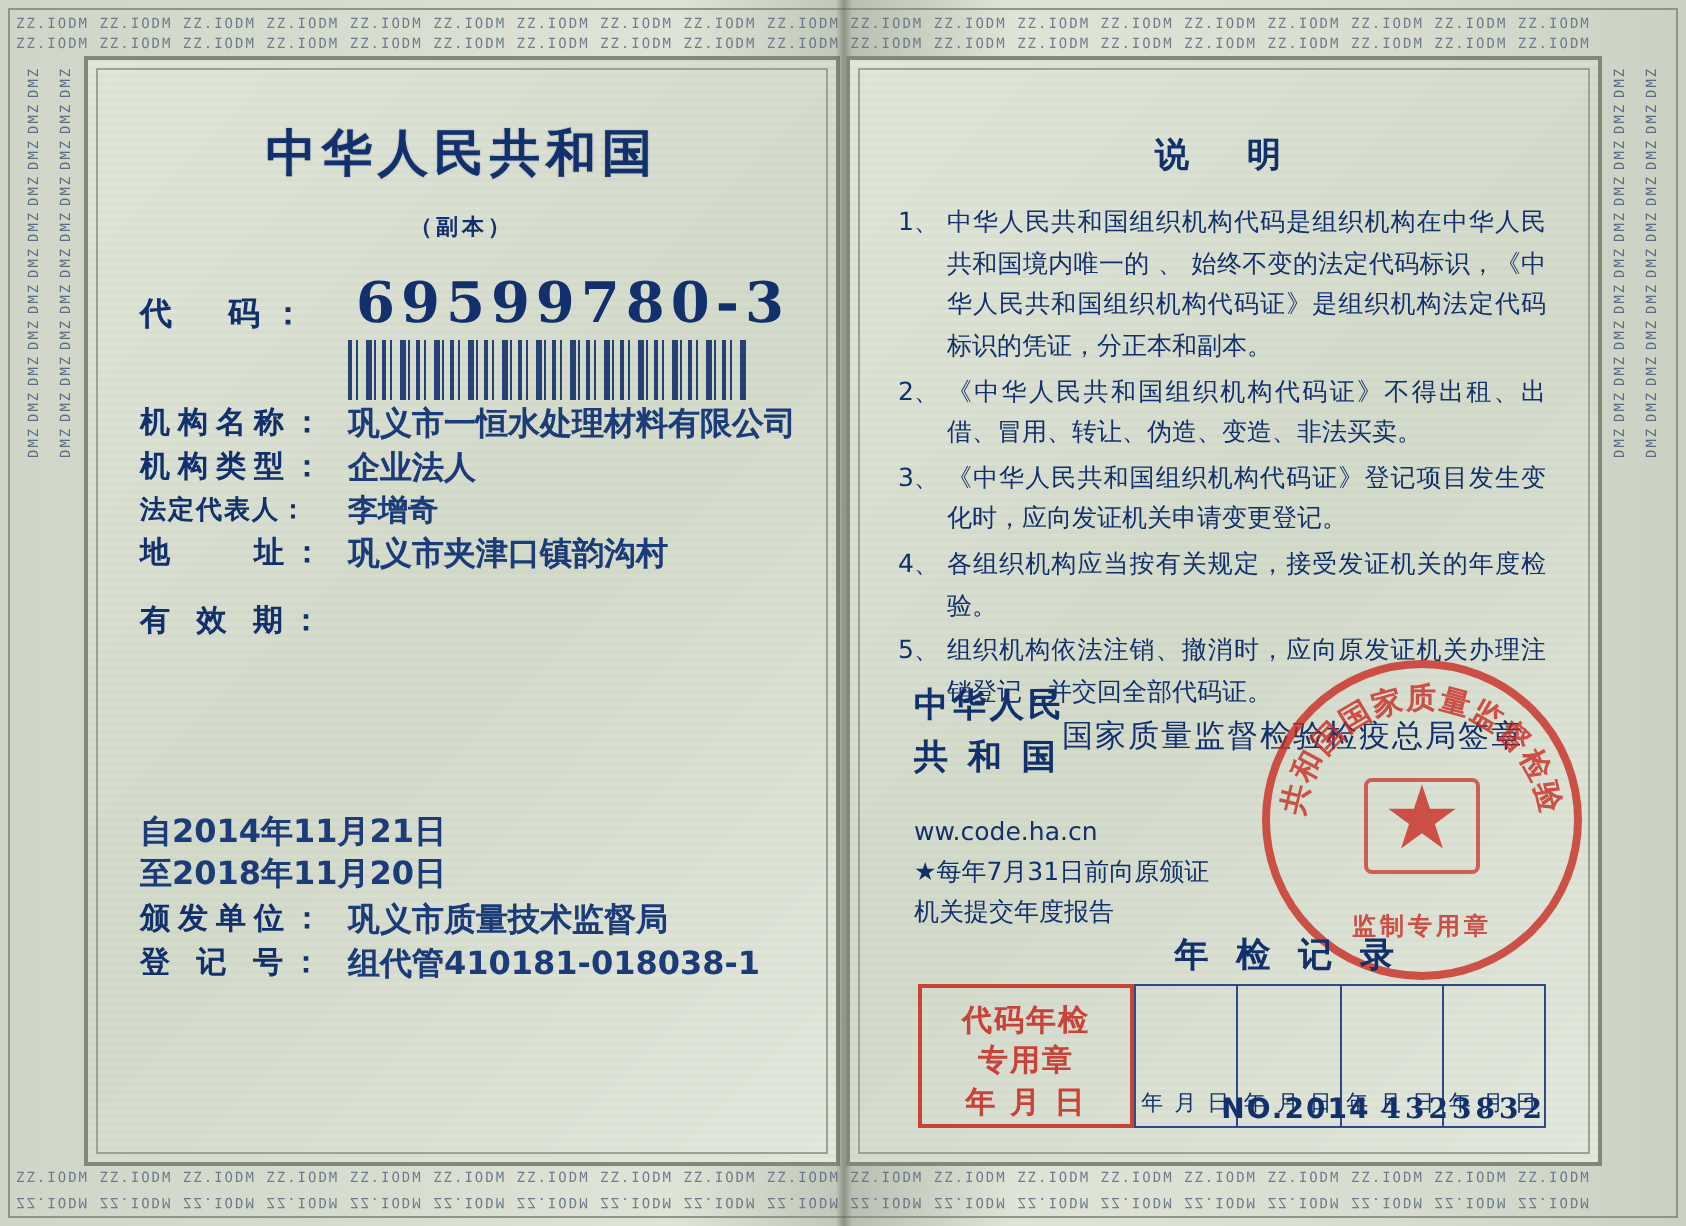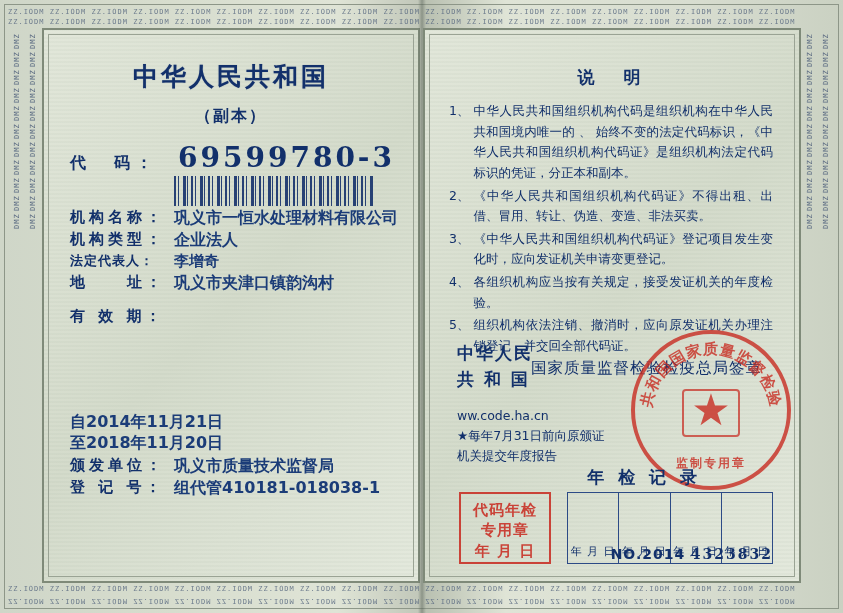--- a/index.html
+++ b/index.html
@@ -61,21 +61,21 @@
   .inner-pad{position:absolute;inset:12px;}
 
   
   .title{
     text-align:center;color:#12306b;font-weight:bold;
     font-size:25px;letter-spacing:3px;line-height:1.35;
     margin-top:18px;text-shadow:0 0 1px rgba(18,48,107,.4);
   }
   .subtitle{
     text-align:center;color:#12306b;font-weight:bold;
-    font-size:16px;letter-spacing:2px;margin-top:12px;
+    font-size:11px;letter-spacing:2px;margin-top:12px;
   }
   .code-row{
     display:flex;align-items:flex-end;margin-top:14px;padding-left:14px;
   }
   .lbl{
     color:#12306b;font-size:16px;letter-spacing:6px;font-weight:bold;
     width:104px;flex:0 0 104px;
   }
   .code-value{
     color:#12306b;font-weight:bold;font-size:28px;letter-spacing:3px;
@@ -148,21 +148,21 @@
   .seal .bottomtext{
     position:absolute;bottom:14px;left:0;right:0;text-align:center;
     color:#c8281e;font-size:12px;font-weight:bold;letter-spacing:2px;
   }
 
   .annual-title{
     position:absolute;right:86px;top:424px;color:#12306b;font-weight:bold;
     font-size:17px;letter-spacing:4px;
   }
   .stamp-square{
-    position:absolute;left:22px;top:450px;width:92px;height:72px;
+    position:absolute;left:22px;top:450px;width:108px;height:72px;
     border:2px solid #c8281e;color:#c8281e;opacity:.85;
     font-weight:bold;font-size:15px;line-height:1.35;text-align:center;
     padding-top:6px;box-sizing:border-box;letter-spacing:1px;
   }
   .grid-table{
     position:absolute;left:130px;top:450px;right:14px;height:72px;
     display:flex;border:1px solid #2c4a86;box-sizing:border-box;
   }
   .grid-table .cell{
     flex:1;border-right:1px solid #2c4a86;position:relative;

